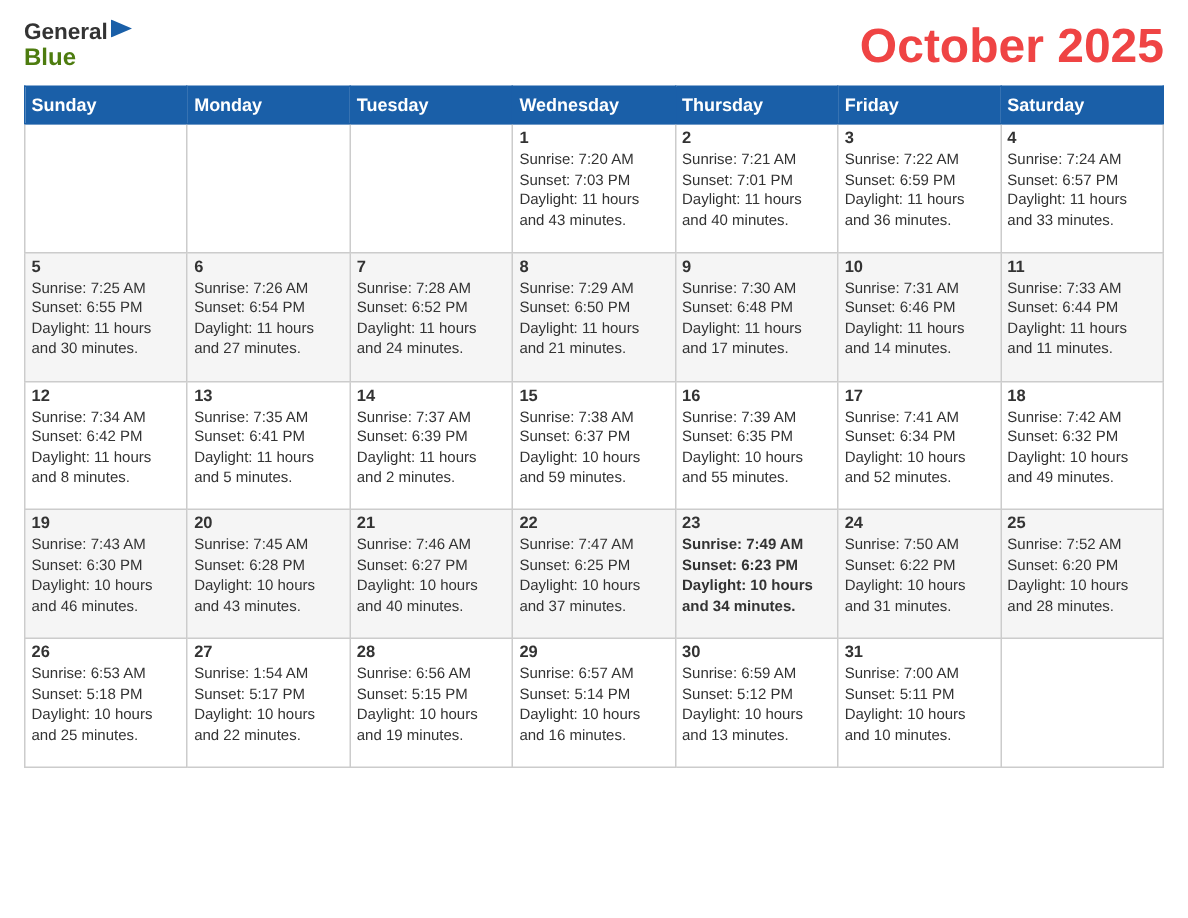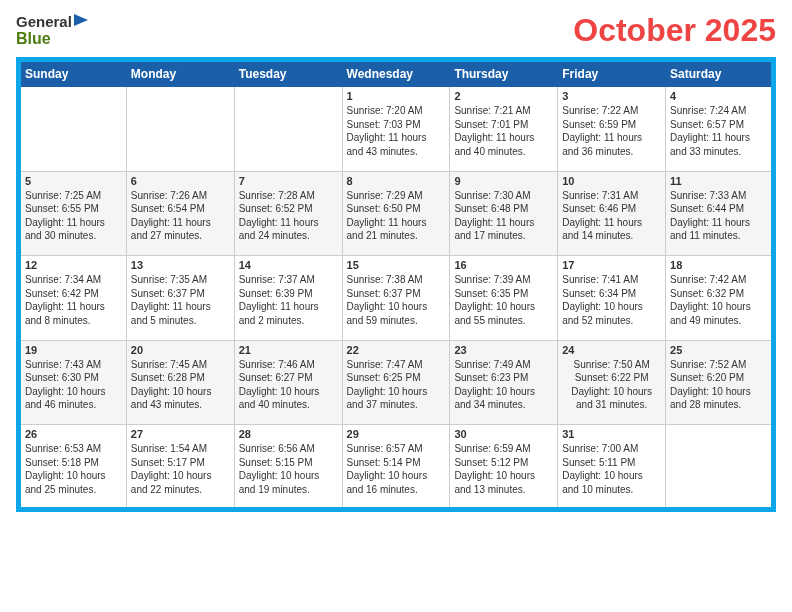--- a/index.html
+++ b/index.html
@@ -39,21 +39,21 @@
       font-size: 32px;
       font-weight: bold;
       color: #ef4444;
     }
     .location {
       font-size: 14px;
       color: #555;
     }
     .calendar {
       flex: 1;
-      border: 5px solid #0ea5e9;
+      border: 1px solid #0ea5e9;
       border-collapse: collapse;
       width: 100%;
       table-layout: fixed;
     }
     .calendar th {
       background-color: #1a5fa8;
       color: #fff;
       font-size: 12px;
       padding: 5px 4px;
       text-align: left;
@@ -207,21 +207,21 @@
           <td>
             <span class="day-number">12</span>
             <div class="day-info" style="white-space: pre-line;">Sunrise: 7:34 AM
 Sunset: 6:42 PM
 Daylight: 11 hours
 and 8 minutes.</div>
           </td>
           <td>
             <span class="day-number">13</span>
             <div class="day-info" style="white-space: pre-line;">Sunrise: 7:35 AM
-Sunset: 6:37 PM
+Sunset: 6:41 PM
 Daylight: 11 hours
 and 5 minutes.</div>
           </td>
           <td>
             <span class="day-number">14</span>
             <div class="day-info" style="white-space: pre-line;">Sunrise: 7:37 AM
 Sunset: 6:39 PM
 Daylight: 11 hours
 and 2 minutes.</div>
           </td>
@@ -278,28 +278,28 @@
           </td>
           <td class="alt-row">
             <span class="day-number">22</span>
             <div class="day-info" style="white-space: pre-line;">Sunrise: 7:47 AM
 Sunset: 6:25 PM
 Daylight: 10 hours
 and 37 minutes.</div>
           </td>
           <td class="alt-row">
             <span class="day-number">23</span>
-            <div class="day-info" style="white-space: pre-line;">Sunrise: 7:49 AM
+            <div class="day-info" style="white-space: pre-line; font-weight: bold;">Sunrise: 7:49 AM
 Sunset: 6:23 PM
 Daylight: 10 hours
 and 34 minutes.</div>
           </td>
           <td class="alt-row">
             <span class="day-number">24</span>
-            <div class="day-info" style="white-space: pre-line; text-align: center;">Sunrise: 7:50 AM
+            <div class="day-info" style="white-space: pre-line;">Sunrise: 7:50 AM
 Sunset: 6:22 PM
 Daylight: 10 hours
 and 31 minutes.</div>
           </td>
           <td class="alt-row">
             <span class="day-number">25</span>
             <div class="day-info" style="white-space: pre-line;">Sunrise: 7:52 AM
 Sunset: 6:20 PM
 Daylight: 10 hours
 and 28 minutes.</div>

